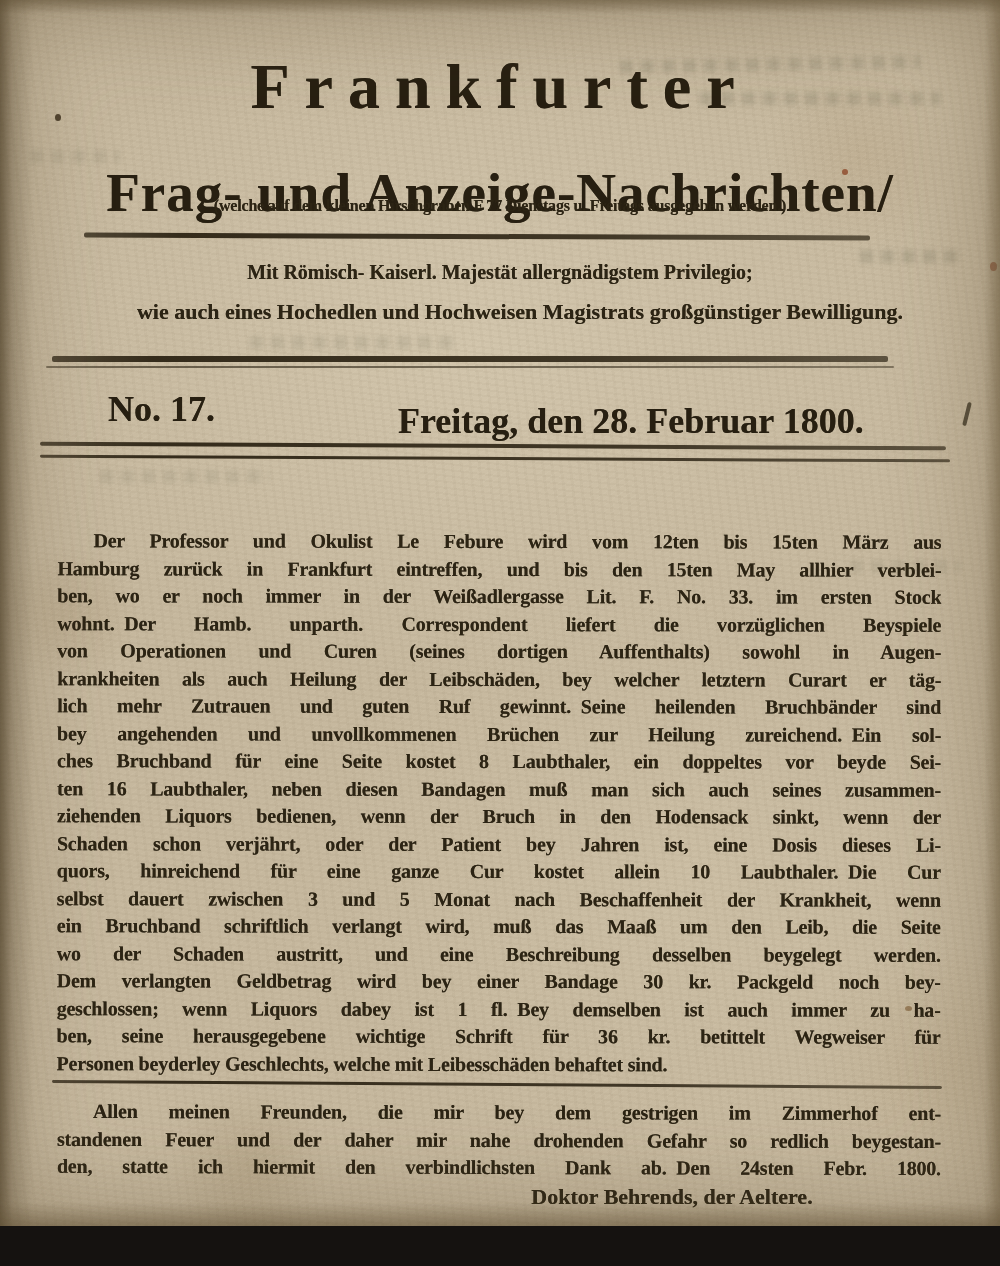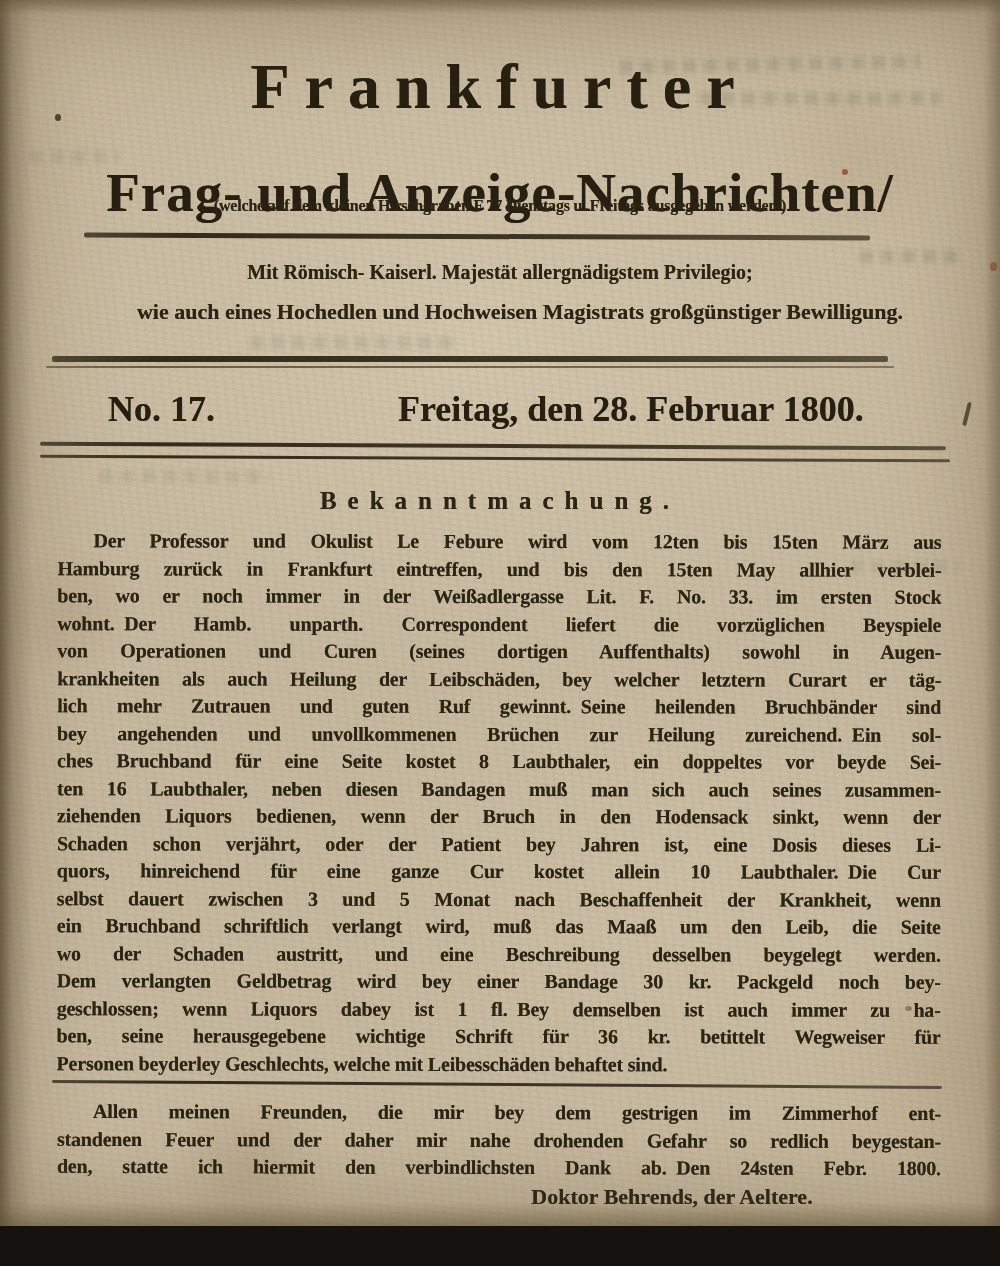--- a/index.html
+++ b/index.html
@@ -48,21 +48,21 @@
   .rule1{top:234px;left:84px;width:786px;height:5px;transform:rotate(.22deg);}
   .rule2{top:356px;left:52px;width:836px;height:6px;}
   .rule2b{top:366px;left:46px;width:848px;height:2px;opacity:.65;}
   .rule3a{top:444px;left:40px;width:906px;height:4px;transform:rotate(.3deg);}
   .rule3b{top:457px;left:40px;width:910px;height:3px;transform:rotate(.3deg);}
   .rule4{top:1083px;left:52px;width:890px;height:3px;transform:rotate(.4deg);}
 
   .issue{position:absolute;top:388px;left:0;width:100%;height:52px;font-weight:bold;
          font-size:36px;color:#271f11;text-shadow:0 0 .6px rgba(44,36,22,.8);}
   .issue-no{position:absolute;left:108px;top:0;text-align:center;}
-  .issue-date{position:absolute;left:398px;top:0;}
+  .issue-date{position:absolute;left:398px;top:12px;}
 
   .para{position:absolute;left:57px;width:884px;font-size:20px;font-weight:bold;
         line-height:27.5px;letter-spacing:-.2px;text-shadow:0 0 .5px rgba(44,36,22,.7);}
   .para .line{text-align:justify;text-align-last:justify;height:27.5px;overflow:hidden;}
   .para .line:first-child{text-indent:36px;}
   #para1{top:528px;transform:rotate(.1deg);}
   #para1 .line:last-child{text-align-last:left;}
   #para2{top:1099px;transform:rotate(.15deg);}
   .signature{top:1184px;font-size:22px;transform:translateX(172px);}
 
@@ -111,21 +111,20 @@
   <div class="rule rule2b"></div>
 
   <div class="issue">
     <span class="issue-no">No. 17.</span>
     <span class="issue-date">Freitag, den 28. Februar 1800.</span>
   </div>
 
   <div class="rule rule3a"></div>
   <div class="rule rule3b"></div>
 
-  <div class="txt heading">Bekanntmachung.</div>
 
   <div class="para" id="para1">
       <div class="line">Der Professor und Okulist Le Febure wird vom 12ten bis 15ten März aus</div>
       <div class="line">Hamburg zurück in Frankfurt eintreffen, und bis den 15ten May allhier verblei-</div>
       <div class="line">ben, wo er noch immer in der Weißadlergasse Lit. F. No. 33. im ersten Stock</div>
       <div class="line">wohnt. Der Hamb. unparth. Correspondent liefert die vorzüglichen Beyspiele</div>
       <div class="line">von Operationen und Curen (seines dortigen Auffenthalts) sowohl in Augen-</div>
       <div class="line">krankheiten als auch Heilung der Leibschäden, bey welcher letztern Curart er täg-</div>
       <div class="line">lich mehr Zutrauen und guten Ruf gewinnt. Seine heilenden Bruchbänder sind</div>
       <div class="line">bey angehenden und unvollkommenen Brüchen zur Heilung zureichend. Ein sol-</div>

